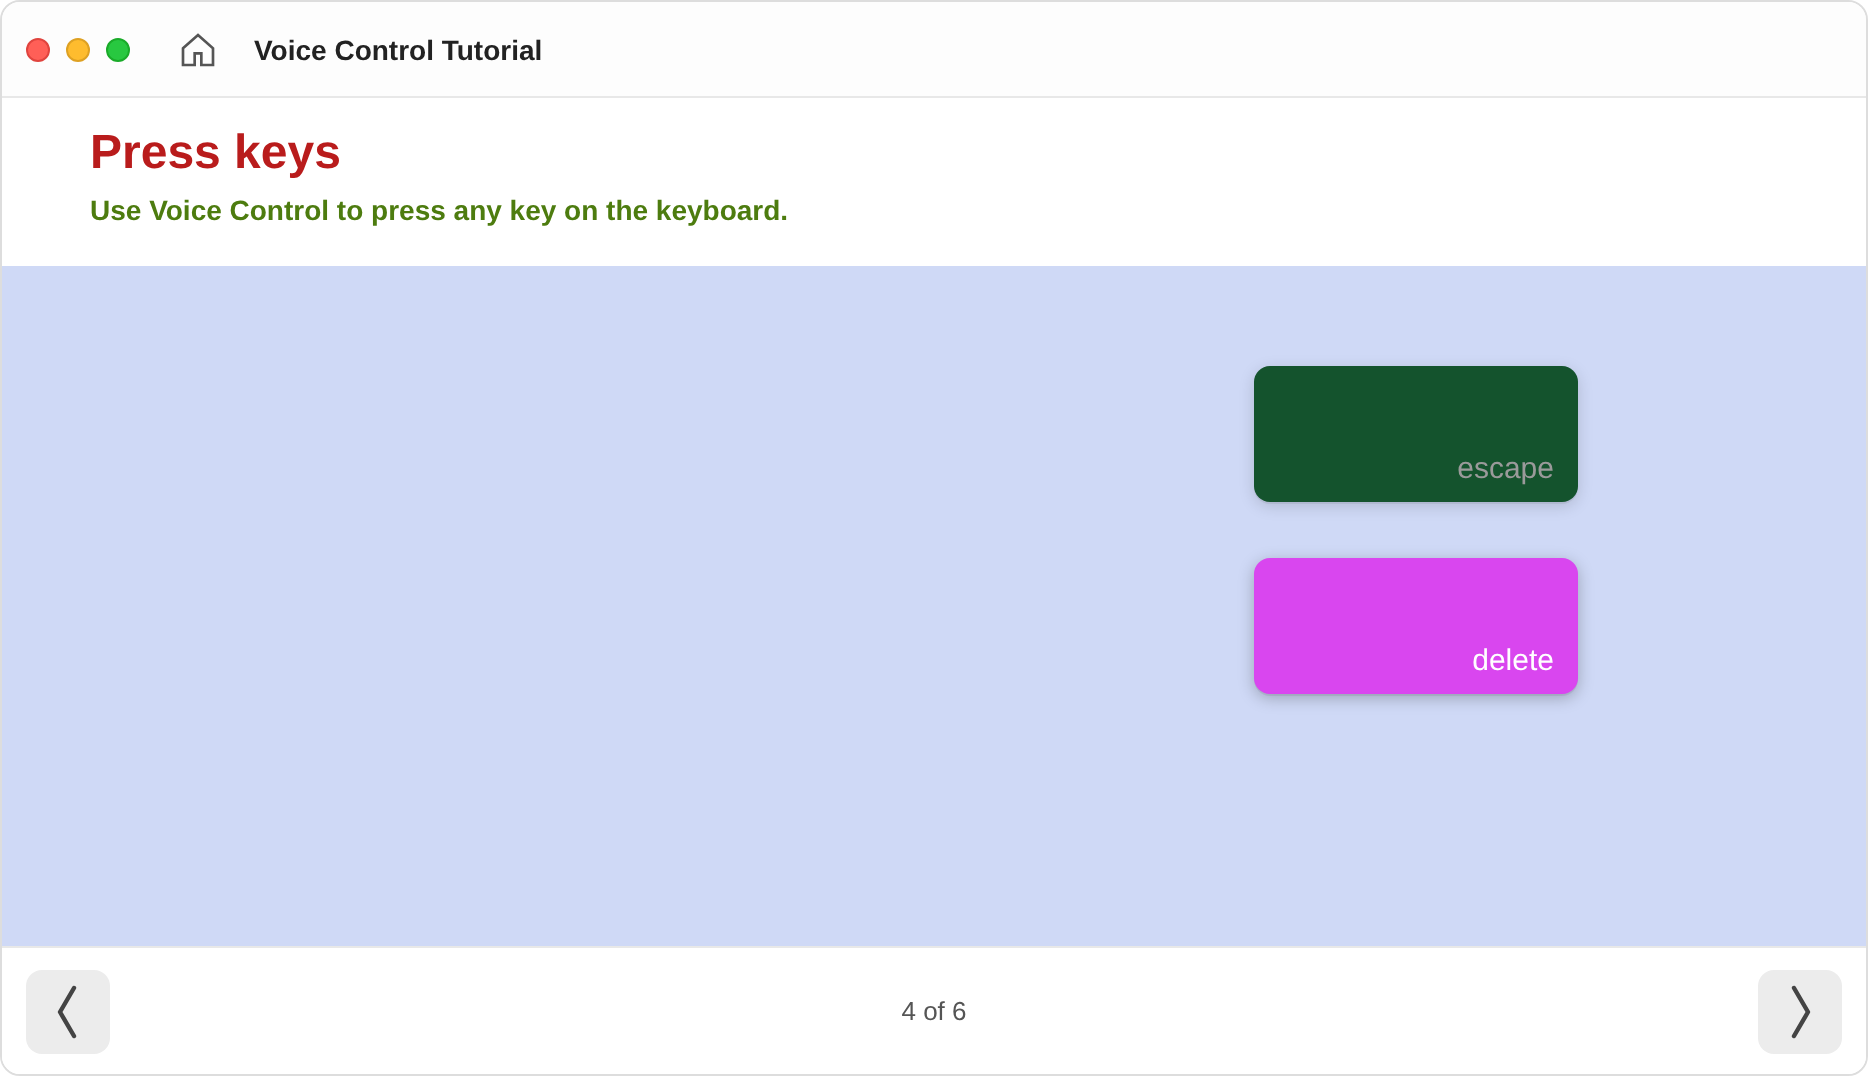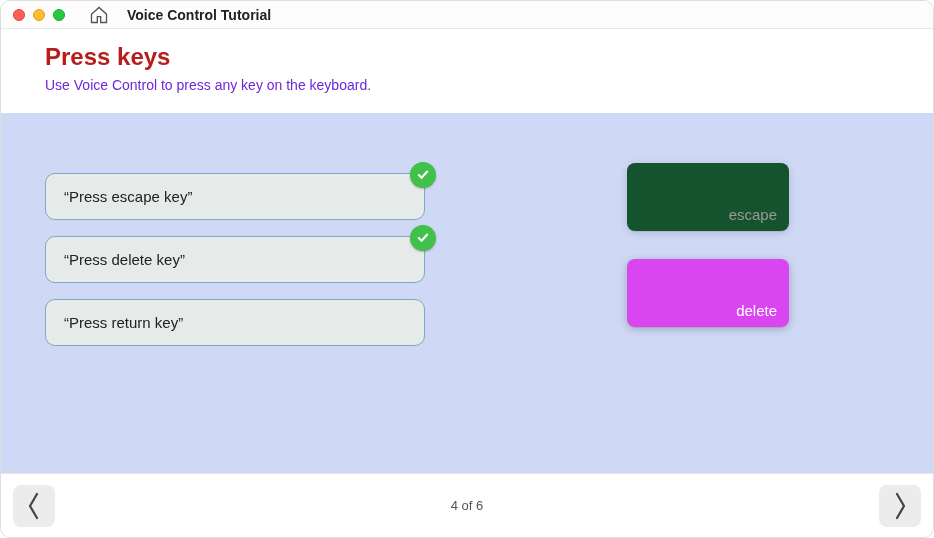--- a/index.html
+++ b/index.html
@@ -11,21 +11,21 @@
       overflow: hidden;
       border: 1px solid #ddd;
       border-radius: 10px;
       display: flex;
       flex-direction: column;
     }
     .titlebar {
       display: flex;
       align-items: center;
       padding: 8px 12px;
-      height: 28px;
+      height: 48px;
       border-bottom: 1px solid #e8e8e8;
       background: #fdfdfd;
     }
     .traffic-lights { display: flex; gap: 8px; align-items: center; }
     .dot { width: 12px; height: 12px; border-radius: 50%; }
     .dot.red { background: #ff5f57; border: 0.5px solid #e0443e; }
     .dot.yellow { background: #febc2e; border: 0.5px solid #dea123; }
     .dot.green { background: #28c840; border: 0.5px solid #1aab29; }
     .home-icon { margin-left: 24px; display: flex; align-items: center; }
     .home-icon svg { width: 20px; height: 20px; stroke: #555; fill: none; stroke-width: 1.6; }
@@ -41,21 +41,22 @@
       background: #ffffff;
     }
     .page-title {
       font-size: 24px;
       font-weight: 700;
       color: #b91c1c;
       margin-bottom: 6px;
     }
     .page-subtitle {
       font-size: 14px;
-      color: #6d28d9;
+      color: #4d7c0f;
+      font-weight: bold;
     }
 
     .content {
       flex: 1;
       background: #cfd9f6;
       position: relative;
       padding: 50px 44px 30px 44px;
       display: flex;
       gap: 40px;
     }
@@ -167,46 +168,20 @@
   </div>
   <div class="window-title">Voice Control Tutorial</div>
 </div>
 
 <div class="header-section">
   <div class="page-title">Press keys</div>
   <div class="page-subtitle">Use Voice Control to press any key on the keyboard.</div>
 </div>
 
 <div class="content">
-  <div class="commands-col">
-
-    <div class="command-bubble">
-      <span>“Press escape key”</span>
-      <div class="check-badge">
-        <svg viewBox="0 0 20 20">
-            <path d="M4 10 L8 14 L16 5"></path>
-          </svg>
-      </div>
-    </div>
-
-    <div class="command-bubble">
-      <span>“Press delete key”</span>
-      <div class="check-badge">
-        <svg viewBox="0 0 20 20">
-            <path d="M4 10 L8 14 L16 5"></path>
-          </svg>
-      </div>
-    </div>
-
-    <div class="command-bubble">
-      <span>“Press return key”</span>
-      
-    </div>
-
-  </div>
 
   <div class="keys-col">
     <div class="keycap">
       <span>escape</span>
     </div>
     <div class="keycap active">
       <span>delete</span>
     </div>
   </div>
 </div>

